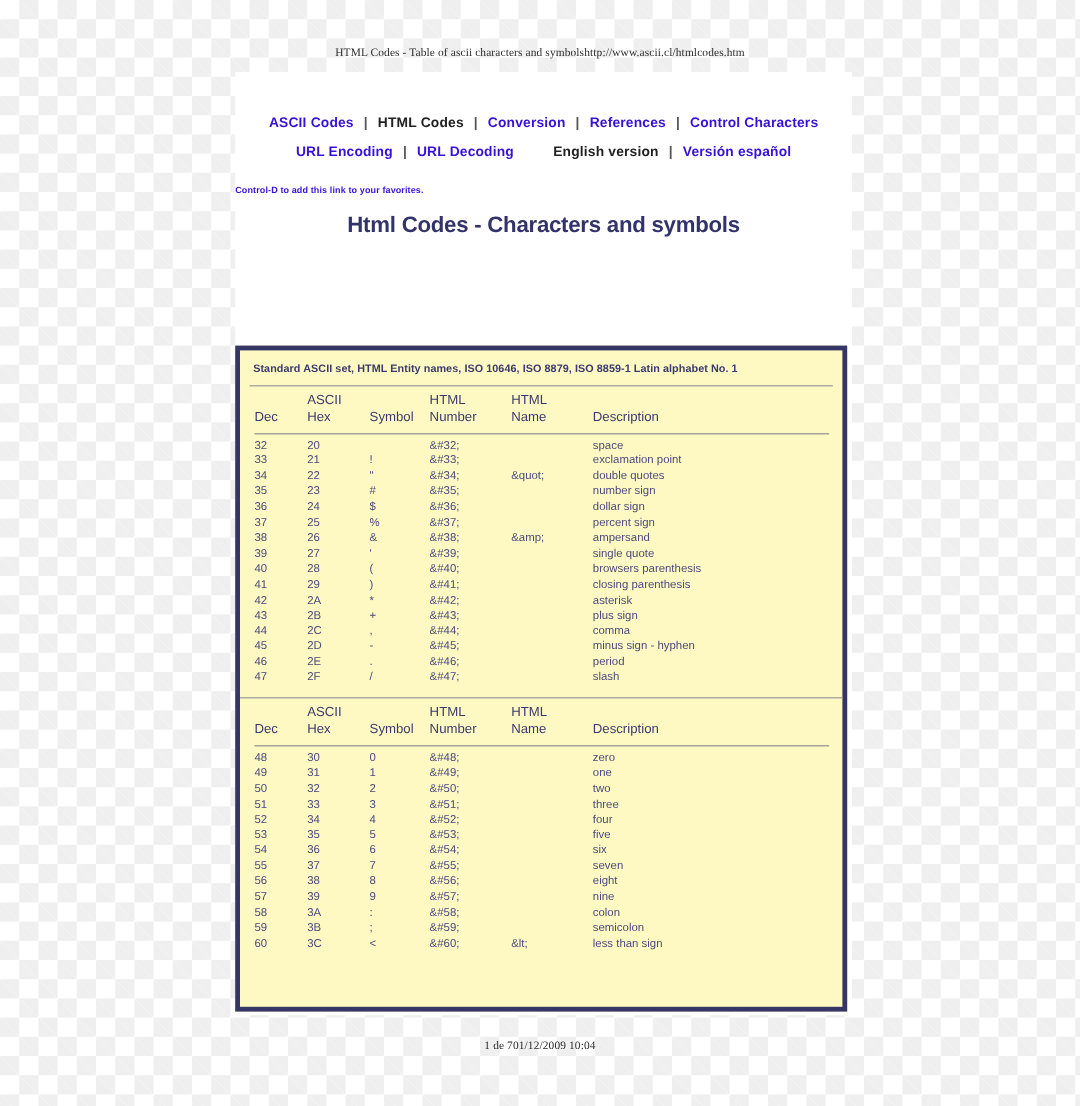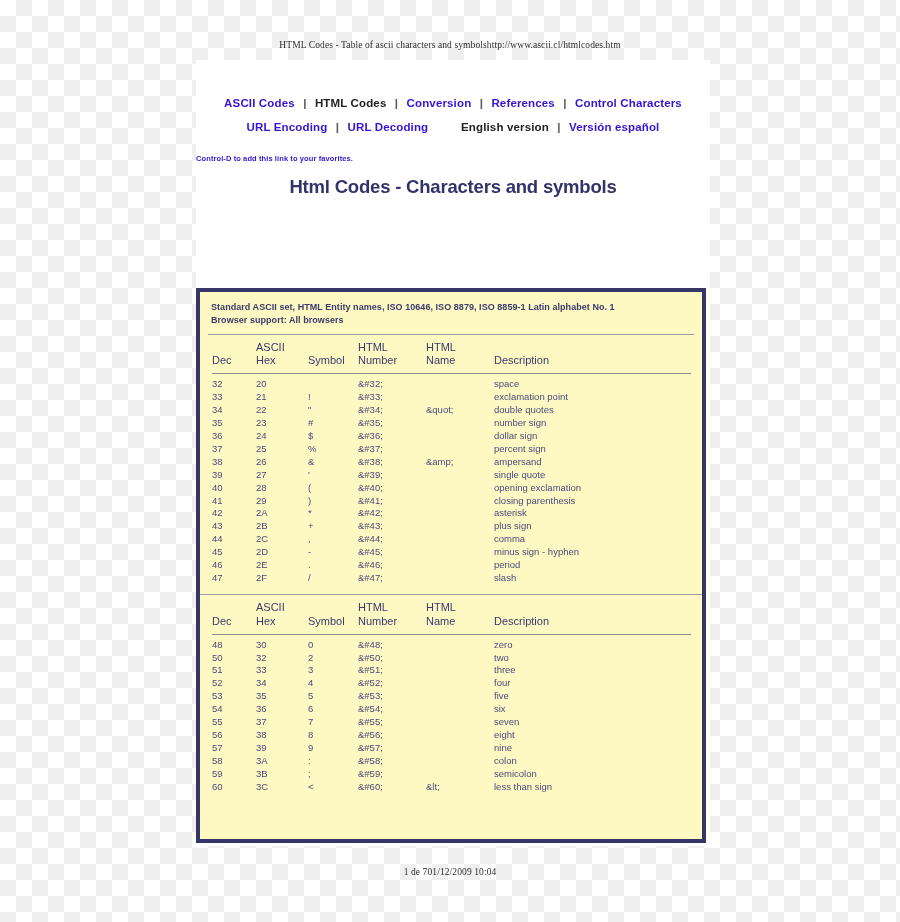--- a/index.html
+++ b/index.html
@@ -192,21 +192,20 @@
   </div>
 
   <div class="favtip">Control-D to add this link to your favorites.</div>
 
   <h1 class="page-title">Html Codes - Characters and symbols</h1>
 
   <div class="table-box">
 
     <div class="meta">
       <div>Standard ASCII set, HTML Entity names, ISO 10646, ISO 8879, ISO 8859-1 Latin alphabet No. 1</div>
-      <div>Browser support: All browsers</div>
     </div>
 
     <div class="hr-thin"></div>
 
     <div class="tbl-wrap">
       <table class="ascii">
         <colgroup>
           <col class="col-dec">
             <col class="col-hex">
             <col class="col-sym">
@@ -307,21 +306,21 @@
               <td class="num">&amp;#39;</td>
               <td class="name"></td>
               <td class="desc">single quote</td>
             </tr>
             <tr>
               <td class="dec">40</td>
               <td class="hex">28</td>
               <td class="sym">(</td>
               <td class="num">&amp;#40;</td>
               <td class="name"></td>
-              <td class="desc">opening exclamation</td>
+              <td class="desc">browsers parenthesis</td>
             </tr>
             <tr>
               <td class="dec">41</td>
               <td class="hex">29</td>
               <td class="sym">)</td>
               <td class="num">&amp;#41;</td>
               <td class="name"></td>
               <td class="desc">closing parenthesis</td>
             </tr>
             <tr>
@@ -420,20 +419,28 @@
         <tbody id="body-2">
             <tr>
               <td class="dec">48</td>
               <td class="hex">30</td>
               <td class="sym">0</td>
               <td class="num">&amp;#48;</td>
               <td class="name"></td>
               <td class="desc">zero</td>
             </tr>
             <tr>
+              <td class="dec">49</td>
+              <td class="hex">31</td>
+              <td class="sym">1</td>
+              <td class="num">&amp;#49;</td>
+              <td class="name"></td>
+              <td class="desc">one</td>
+            </tr>
+            <tr>
               <td class="dec">50</td>
               <td class="hex">32</td>
               <td class="sym">2</td>
               <td class="num">&amp;#50;</td>
               <td class="name"></td>
               <td class="desc">two</td>
             </tr>
             <tr>
               <td class="dec">51</td>
               <td class="hex">33</td>

